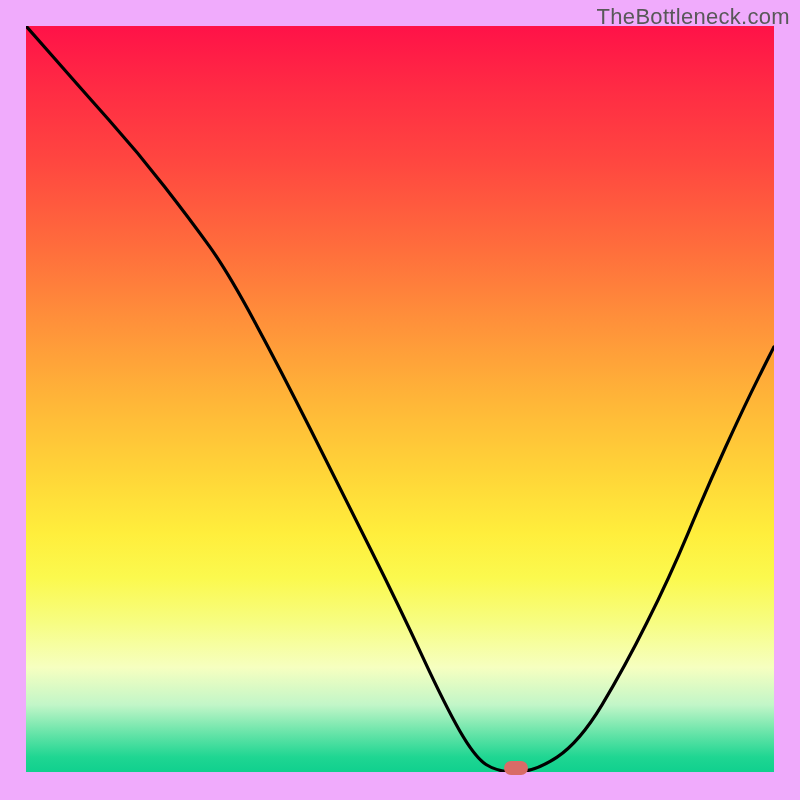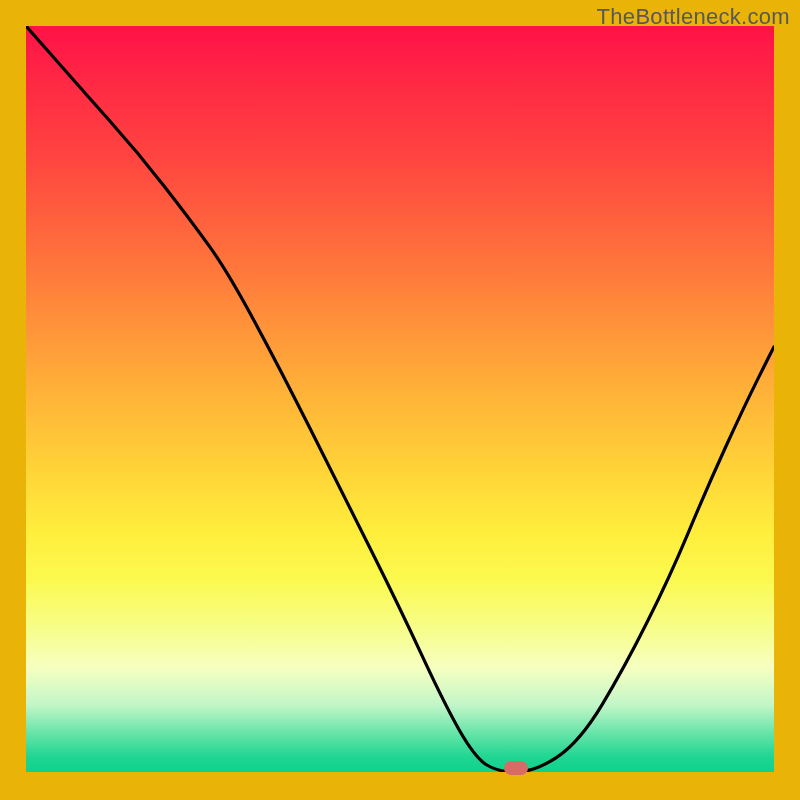--- a/index.html
+++ b/index.html
@@ -8,21 +8,21 @@
     width: 800px;
     height: 800px;
     background: #000;
     overflow: hidden;
     font-family: Arial, Helvetica, sans-serif;
   }
   .frame {
     position: relative;
     width: 800px;
     height: 800px;
-    background: #eab308;
+    background: #f0abfc;
   }
   .watermark {
     position: absolute;
     top: 4px;
     right: 10px;
     color: #585858;
     font-size: 22px;
     font-family: Arial, sans-serif;
     letter-spacing: 0.3px;
     z-index: 5;

